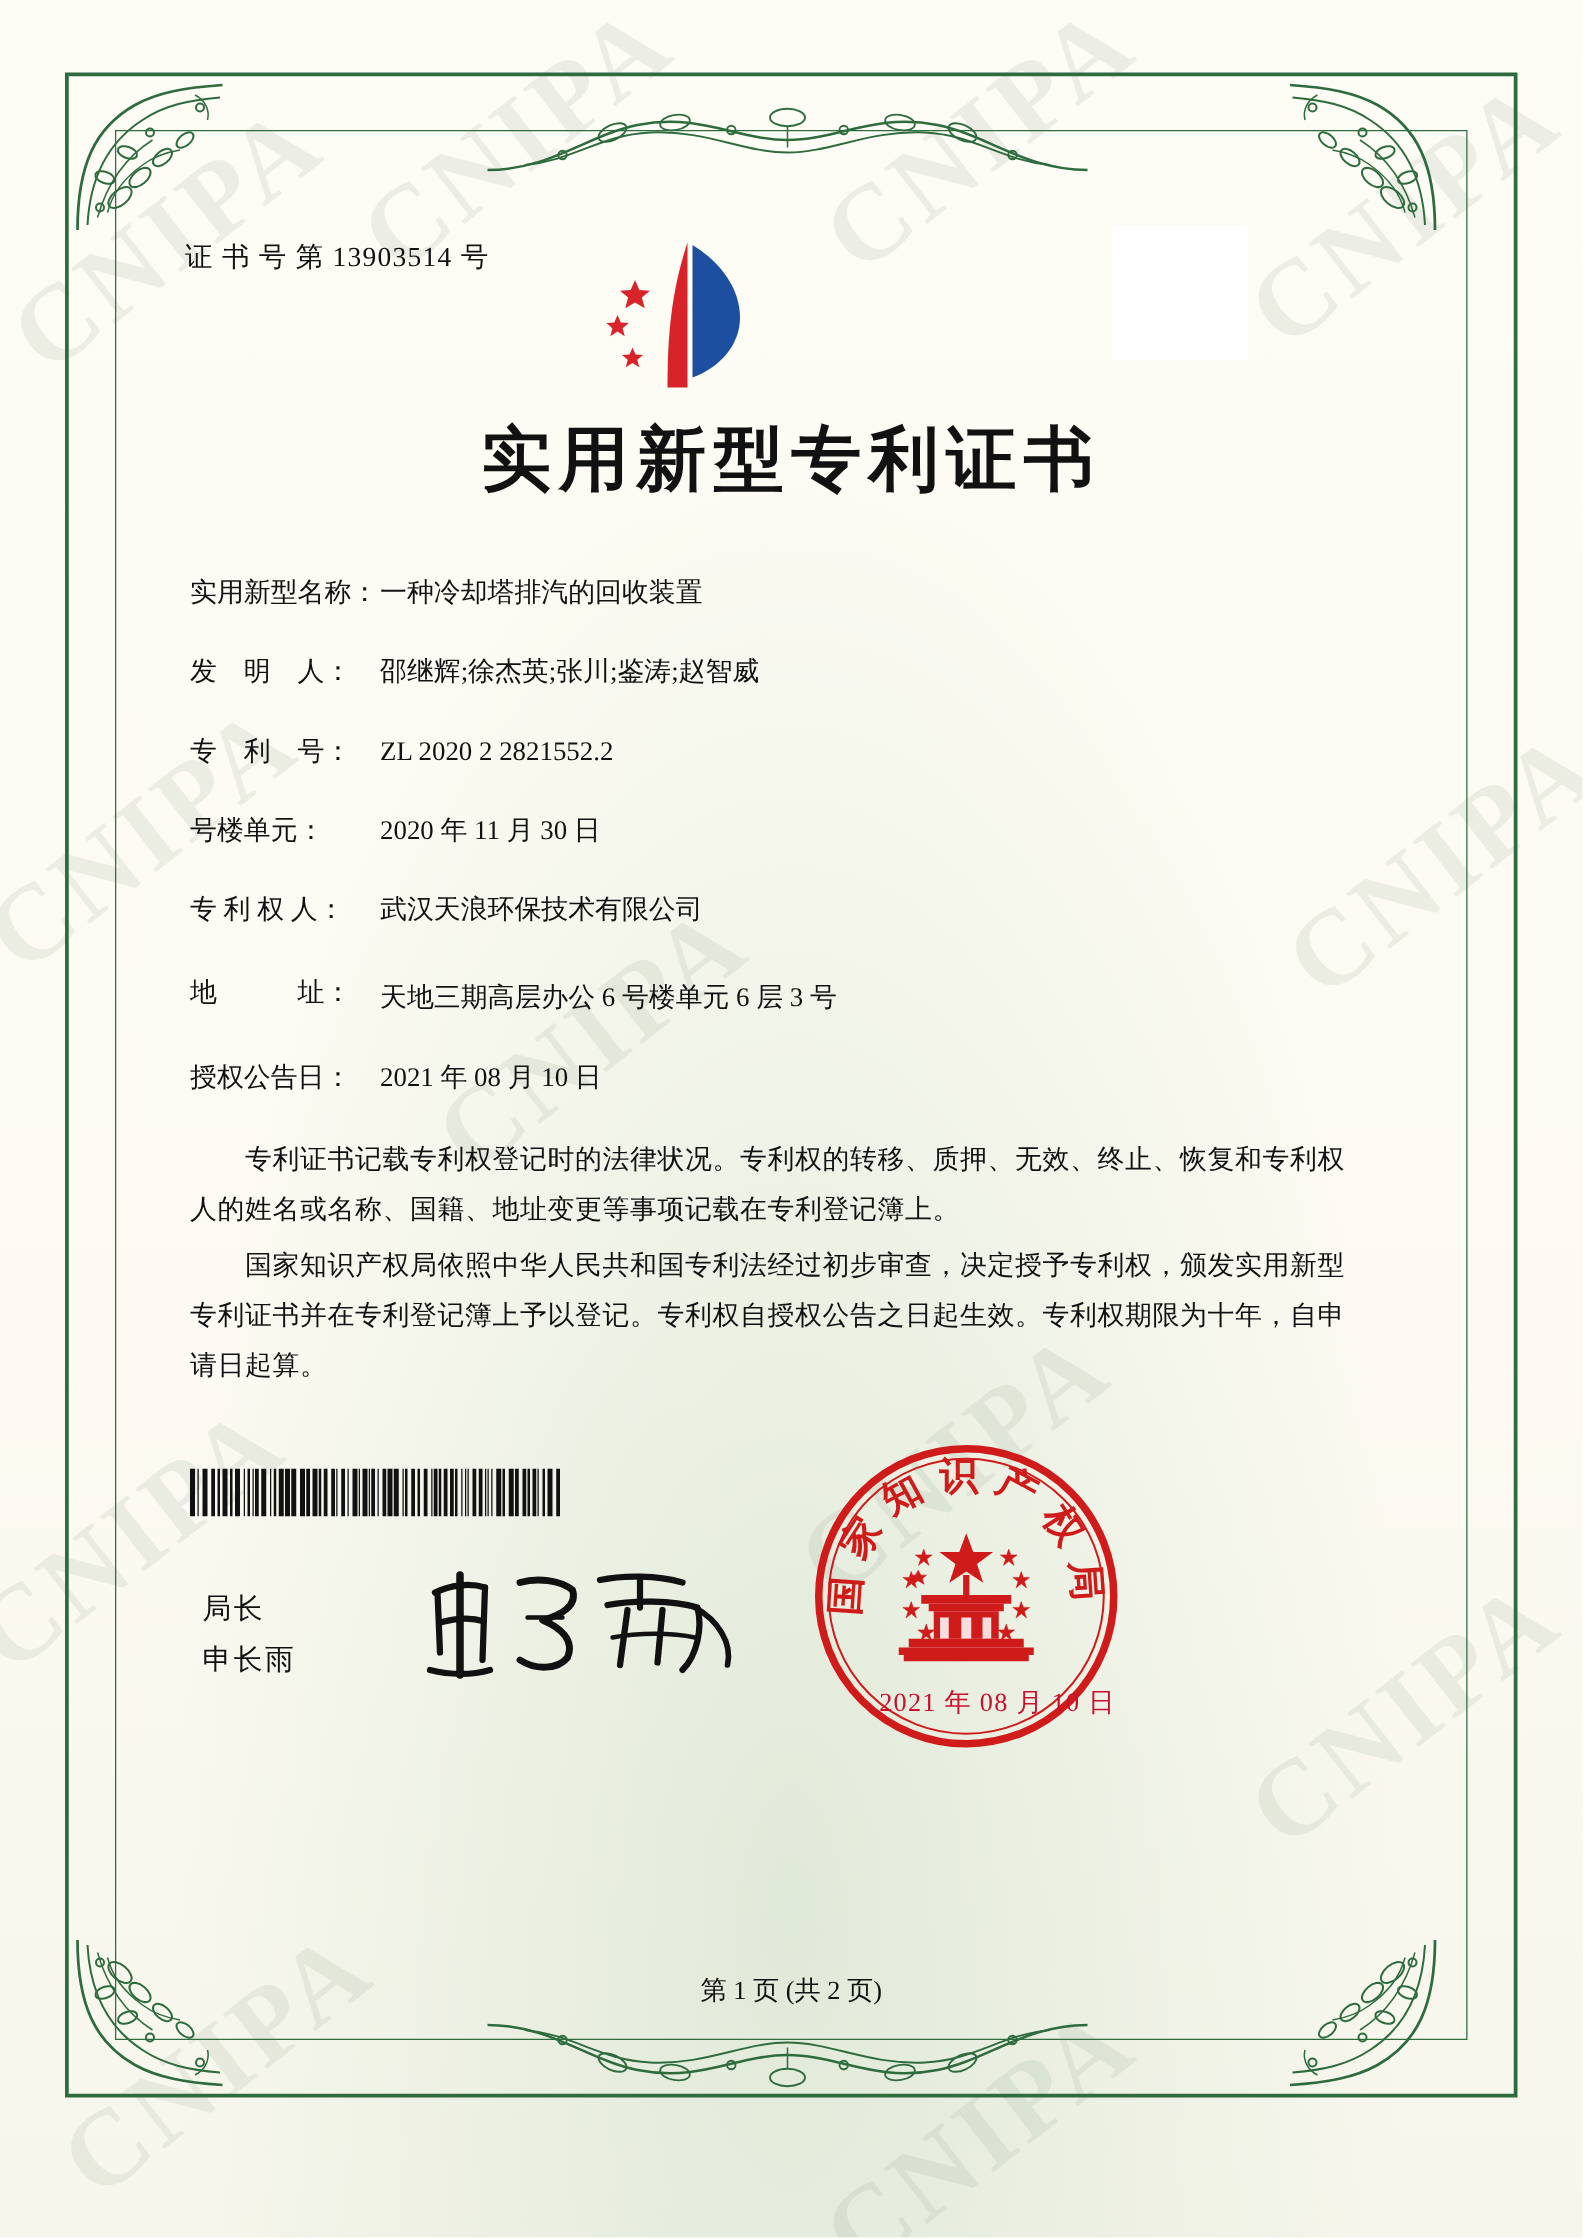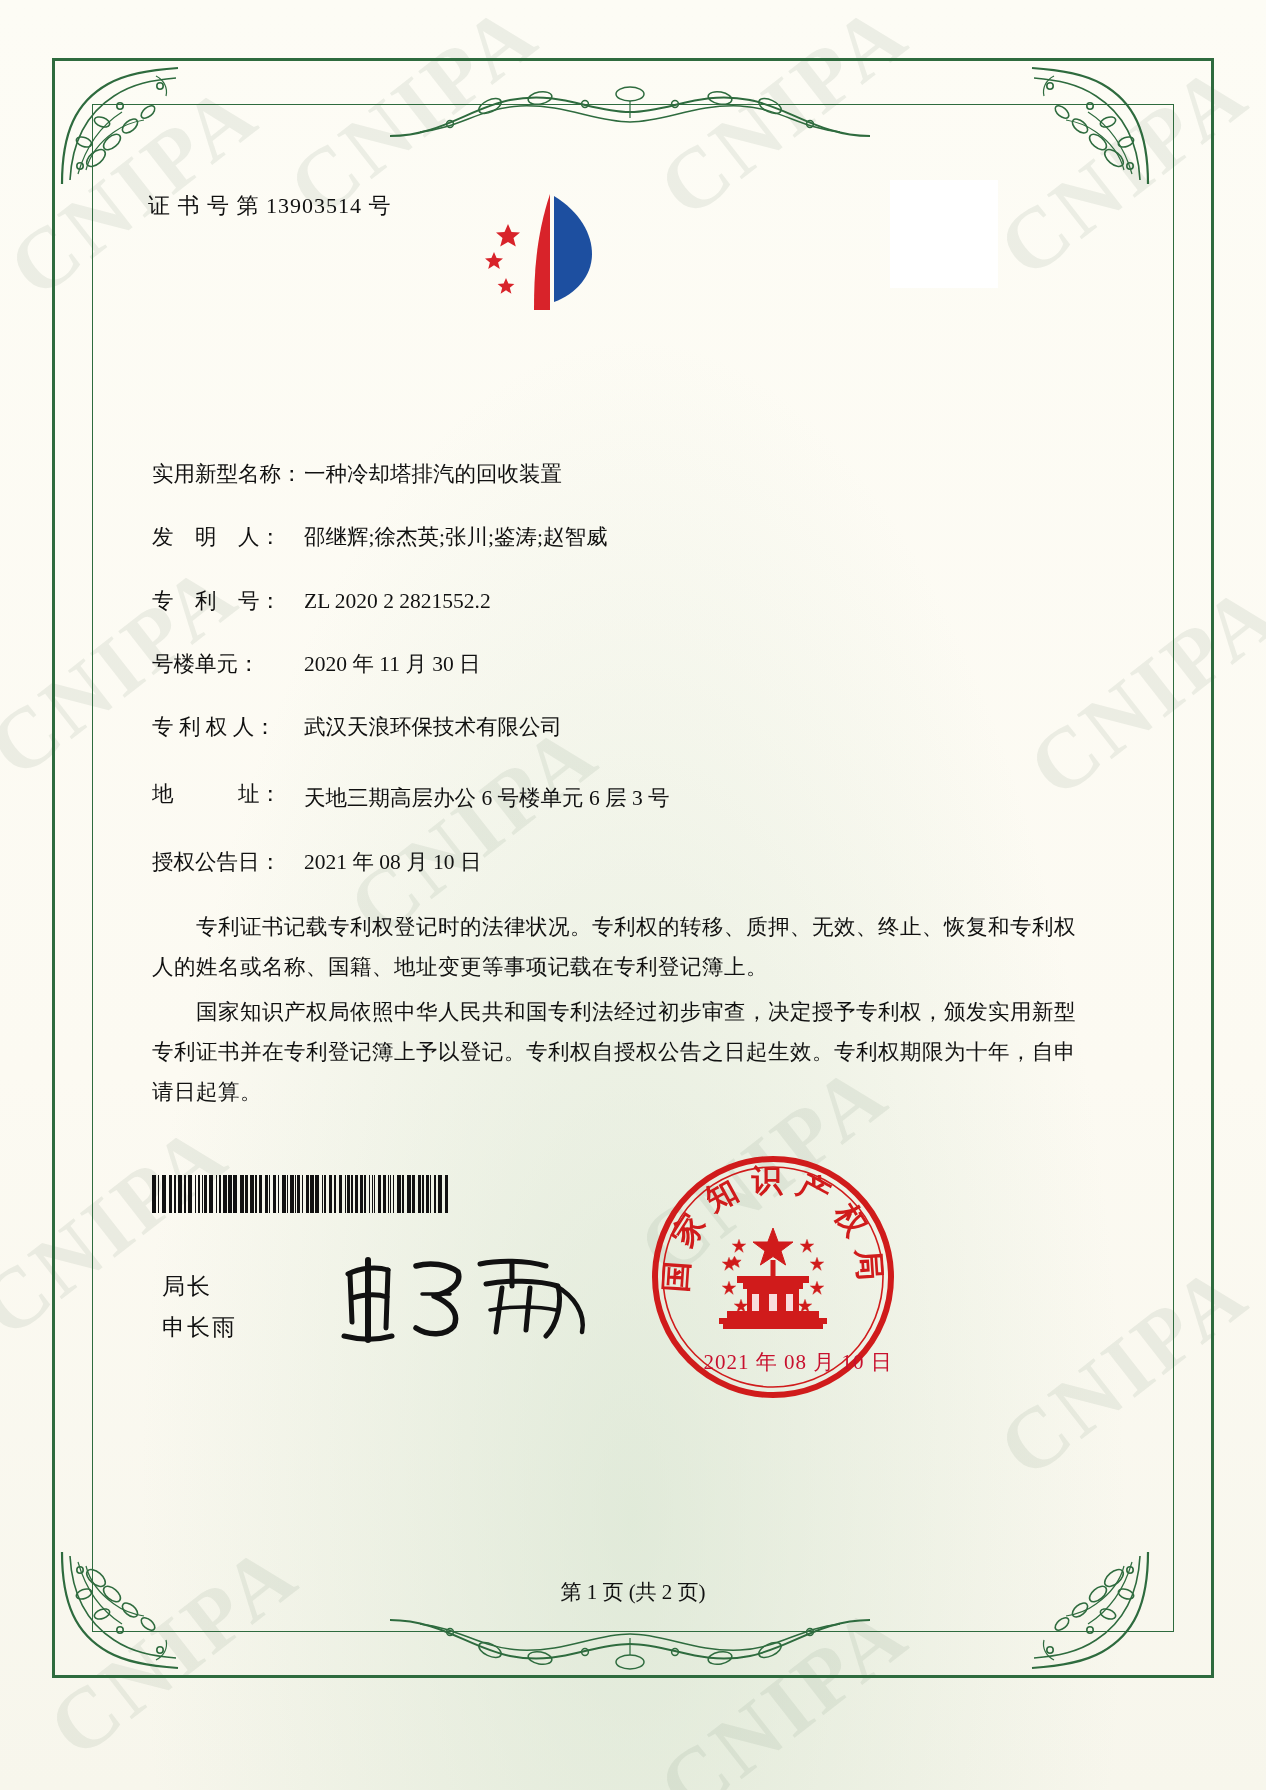--- a/index.html
+++ b/index.html
@@ -375,20 +375,21 @@
         <polygon points="26,70 28.6,76 35,76.4 30.1,80.5 31.8,87 26,83.2 20.2,87 21.9,80.5 17,76.4 23.4,76"></polygon>
         <polygon points="38,96 40.4,101.6 46.4,102 41.8,105.8 43.4,111.8 38,108.3 32.6,111.8 34.2,105.8 29.6,102 35.6,101.6"></polygon>
       </g>
     </svg>
   </div>
 
   <div class="qr">
     <div class="qrgrid" id="qrgrid"><i></i><i></i><i></i><i></i><i></i><i></i><i></i><i style="background: transparent;"></i><i style="background: transparent;"></i><i></i><i style="background: transparent;"></i><i></i><i style="background: transparent;"></i><i style="background: transparent;"></i><i></i><i></i><i></i><i style="background: transparent;"></i><i></i><i></i><i></i><i></i><i></i><i></i><i></i><i></i><i style="background: transparent;"></i><i style="background: transparent;"></i><i style="background: transparent;"></i><i style="background: transparent;"></i><i style="background: transparent;"></i><i></i><i style="background: transparent;"></i><i></i><i></i><i></i><i></i><i></i><i style="background: transparent;"></i><i style="background: transparent;"></i><i></i><i style="background: transparent;"></i><i style="background: transparent;"></i><i></i><i style="background: transparent;"></i><i style="background: transparent;"></i><i style="background: transparent;"></i><i style="background: transparent;"></i><i style="background: transparent;"></i><i></i><i></i><i style="background: transparent;"></i><i></i><i></i><i></i><i style="background: transparent;"></i><i></i><i style="background: transparent;"></i><i style="background: transparent;"></i><i style="background: transparent;"></i><i style="background: transparent;"></i><i></i><i></i><i style="background: transparent;"></i><i style="background: transparent;"></i><i style="background: transparent;"></i><i style="background: transparent;"></i><i style="background: transparent;"></i><i></i><i style="background: transparent;"></i><i></i><i></i><i></i><i style="background: transparent;"></i><i></i><i></i><i style="background: transparent;"></i><i></i><i></i><i></i><i style="background: transparent;"></i><i></i><i style="background: transparent;"></i><i></i><i style="background: transparent;"></i><i></i><i style="background: transparent;"></i><i></i><i></i><i style="background: transparent;"></i><i></i><i></i><i style="background: transparent;"></i><i></i><i style="background: transparent;"></i><i></i><i></i><i></i><i style="background: transparent;"></i><i></i><i></i><i style="background: transparent;"></i><i></i><i></i><i></i><i style="background: transparent;"></i><i></i><i style="background: transparent;"></i><i></i><i></i><i></i><i></i><i style="background: transparent;"></i><i style="background: transparent;"></i><i></i><i></i><i></i><i style="background: transparent;"></i><i></i><i style="background: transparent;"></i><i></i><i></i><i></i><i style="background: transparent;"></i><i></i><i></i><i style="background: transparent;"></i><i style="background: transparent;"></i><i style="background: transparent;"></i><i style="background: transparent;"></i><i style="background: transparent;"></i><i></i><i style="background: transparent;"></i><i></i><i style="background: transparent;"></i><i style="background: transparent;"></i><i></i><i style="background: transparent;"></i><i></i><i></i><i></i><i style="background: transparent;"></i><i style="background: transparent;"></i><i></i><i style="background: transparent;"></i><i style="background: transparent;"></i><i style="background: transparent;"></i><i style="background: transparent;"></i><i style="background: transparent;"></i><i></i><i></i><i></i><i></i><i></i><i></i><i></i><i></i><i style="background: transparent;"></i><i style="background: transparent;"></i><i style="background: transparent;"></i><i></i><i></i><i></i><i style="background: transparent;"></i><i style="background: transparent;"></i><i></i><i></i><i style="background: transparent;"></i><i></i><i></i><i></i><i></i><i></i><i></i><i></i><i style="background: transparent;"></i><i style="background: transparent;"></i><i style="background: transparent;"></i><i style="background: transparent;"></i><i style="background: transparent;"></i><i style="background: transparent;"></i><i style="background: transparent;"></i><i style="background: transparent;"></i><i style="background: transparent;"></i><i style="background: transparent;"></i><i style="background: transparent;"></i><i></i><i style="background: transparent;"></i><i style="background: transparent;"></i><i style="background: transparent;"></i><i></i><i></i><i style="background: transparent;"></i><i style="background: transparent;"></i><i style="background: transparent;"></i><i style="background: transparent;"></i><i style="background: transparent;"></i><i style="background: transparent;"></i><i style="background: transparent;"></i><i style="background: transparent;"></i><i style="background: transparent;"></i><i style="background: transparent;"></i><i style="background: transparent;"></i><i></i><i></i><i></i><i></i><i style="background: transparent;"></i><i style="background: transparent;"></i><i></i><i style="background: transparent;"></i><i></i><i></i><i style="background: transparent;"></i><i style="background: transparent;"></i><i style="background: transparent;"></i><i style="background: transparent;"></i><i style="background: transparent;"></i><i></i><i style="background: transparent;"></i><i style="background: transparent;"></i><i style="background: transparent;"></i><i style="background: transparent;"></i><i style="background: transparent;"></i><i></i><i></i><i style="background: transparent;"></i><i style="background: transparent;"></i><i></i><i style="background: transparent;"></i><i style="background: transparent;"></i><i style="background: transparent;"></i><i style="background: transparent;"></i><i style="background: transparent;"></i><i></i><i style="background: transparent;"></i><i></i><i style="background: transparent;"></i><i></i><i></i><i style="background: transparent;"></i><i></i><i></i><i></i><i></i><i></i><i style="background: transparent;"></i><i></i><i style="background: transparent;"></i><i style="background: transparent;"></i><i style="background: transparent;"></i><i></i><i style="background: transparent;"></i><i></i><i style="background: transparent;"></i><i style="background: transparent;"></i><i></i><i style="background: transparent;"></i><i style="background: transparent;"></i><i></i><i style="background: transparent;"></i><i></i><i></i><i style="background: transparent;"></i><i style="background: transparent;"></i><i></i><i style="background: transparent;"></i><i style="background: transparent;"></i><i></i><i></i><i></i><i style="background: transparent;"></i><i style="background: transparent;"></i><i style="background: transparent;"></i><i></i><i></i><i style="background: transparent;"></i><i style="background: transparent;"></i><i style="background: transparent;"></i><i style="background: transparent;"></i><i style="background: transparent;"></i><i style="background: transparent;"></i><i style="background: transparent;"></i><i style="background: transparent;"></i><i style="background: transparent;"></i><i></i><i style="background: transparent;"></i><i style="background: transparent;"></i><i style="background: transparent;"></i><i style="background: transparent;"></i><i style="background: transparent;"></i><i></i><i></i><i></i><i></i><i></i><i></i><i></i><i style="background: transparent;"></i><i style="background: transparent;"></i><i></i><i></i><i style="background: transparent;"></i><i style="background: transparent;"></i><i></i><i></i><i style="background: transparent;"></i><i></i><i></i><i></i><i style="background: transparent;"></i><i style="background: transparent;"></i><i></i><i style="background: transparent;"></i><i style="background: transparent;"></i><i></i><i></i><i></i><i></i><i style="background: transparent;"></i><i style="background: transparent;"></i><i style="background: transparent;"></i><i style="background: transparent;"></i><i style="background: transparent;"></i><i style="background: transparent;"></i><i></i><i></i><i style="background: transparent;"></i><i style="background: transparent;"></i><i style="background: transparent;"></i><i style="background: transparent;"></i><i style="background: transparent;"></i><i></i><i></i><i style="background: transparent;"></i><i style="background: transparent;"></i><i></i><i></i><i></i><i style="background: transparent;"></i><i></i><i style="background: transparent;"></i><i></i><i></i><i></i><i style="background: transparent;"></i><i style="background: transparent;"></i><i style="background: transparent;"></i><i style="background: transparent;"></i><i></i><i style="background: transparent;"></i><i style="background: transparent;"></i><i></i><i style="background: transparent;"></i><i style="background: transparent;"></i><i></i><i style="background: transparent;"></i><i></i><i></i><i style="background: transparent;"></i><i></i><i style="background: transparent;"></i><i></i><i style="background: transparent;"></i><i style="background: transparent;"></i><i style="background: transparent;"></i><i style="background: transparent;"></i><i></i><i></i><i></i><i></i><i></i><i style="background: transparent;"></i><i style="background: transparent;"></i><i style="background: transparent;"></i><i></i><i></i><i style="background: transparent;"></i><i style="background: transparent;"></i><i style="background: transparent;"></i><i style="background: transparent;"></i><i></i><i></i><i></i><i style="background: transparent;"></i><i></i><i style="background: transparent;"></i><i style="background: transparent;"></i><i style="background: transparent;"></i><i></i><i></i><i style="background: transparent;"></i><i style="background: transparent;"></i><i style="background: transparent;"></i><i></i><i style="background: transparent;"></i><i></i><i></i><i></i><i style="background: transparent;"></i><i style="background: transparent;"></i><i style="background: transparent;"></i><i></i><i style="background: transparent;"></i><i style="background: transparent;"></i><i></i><i style="background: transparent;"></i><i style="background: transparent;"></i><i></i><i style="background: transparent;"></i><i></i><i style="background: transparent;"></i><i></i><i></i><i></i><i style="background: transparent;"></i><i></i><i></i><i style="background: transparent;"></i><i style="background: transparent;"></i><i></i><i style="background: transparent;"></i><i style="background: transparent;"></i><i></i><i></i><i style="background: transparent;"></i><i style="background: transparent;"></i><i style="background: transparent;"></i><i style="background: transparent;"></i><i style="background: transparent;"></i><i style="background: transparent;"></i><i style="background: transparent;"></i><i style="background: transparent;"></i><i></i><i style="background: transparent;"></i><i></i><i></i><i></i><i></i><i></i><i style="background: transparent;"></i><i style="background: transparent;"></i><i style="background: transparent;"></i><i style="background: transparent;"></i><i style="background: transparent;"></i><i></i><i style="background: transparent;"></i><i></i><i style="background: transparent;"></i><i></i><i></i><i></i><i></i><i></i><i></i><i></i><i></i><i style="background: transparent;"></i><i style="background: transparent;"></i><i></i><i style="background: transparent;"></i><i></i><i style="background: transparent;"></i><i></i><i></i><i style="background: transparent;"></i><i></i><i></i><i></i><i style="background: transparent;"></i><i style="background: transparent;"></i><i style="background: transparent;"></i><i></i><i style="background: transparent;"></i><i style="background: transparent;"></i><i></i><i style="background: transparent;"></i><i style="background: transparent;"></i><i style="background: transparent;"></i><i style="background: transparent;"></i><i style="background: transparent;"></i><i></i><i style="background: transparent;"></i><i style="background: transparent;"></i><i style="background: transparent;"></i><i></i><i></i><i></i><i></i><i></i><i style="background: transparent;"></i><i style="background: transparent;"></i><i style="background: transparent;"></i><i style="background: transparent;"></i><i style="background: transparent;"></i><i style="background: transparent;"></i><i style="background: transparent;"></i><i></i><i style="background: transparent;"></i><i style="background: transparent;"></i><i></i><i style="background: transparent;"></i><i></i><i></i><i></i><i style="background: transparent;"></i><i></i><i style="background: transparent;"></i><i></i><i style="background: transparent;"></i><i style="background: transparent;"></i><i style="background: transparent;"></i><i></i><i style="background: transparent;"></i><i style="background: transparent;"></i><i style="background: transparent;"></i><i></i><i style="background: transparent;"></i><i></i><i></i><i style="background: transparent;"></i><i></i><i></i><i></i><i></i><i></i><i style="background: transparent;"></i><i></i><i></i><i></i><i style="background: transparent;"></i><i></i><i style="background: transparent;"></i><i></i><i style="background: transparent;"></i><i></i><i></i><i></i><i style="background: transparent;"></i><i></i><i style="background: transparent;"></i><i></i><i style="background: transparent;"></i><i style="background: transparent;"></i><i></i><i style="background: transparent;"></i><i style="background: transparent;"></i><i style="background: transparent;"></i><i></i><i></i><i></i><i style="background: transparent;"></i><i></i><i></i><i></i><i style="background: transparent;"></i><i></i><i style="background: transparent;"></i><i></i><i style="background: transparent;"></i><i></i><i></i><i style="background: transparent;"></i><i></i><i></i><i></i><i style="background: transparent;"></i><i style="background: transparent;"></i><i></i><i></i><i style="background: transparent;"></i><i></i><i style="background: transparent;"></i><i style="background: transparent;"></i><i style="background: transparent;"></i><i></i><i style="background: transparent;"></i><i style="background: transparent;"></i><i style="background: transparent;"></i><i style="background: transparent;"></i><i style="background: transparent;"></i><i></i><i style="background: transparent;"></i><i style="background: transparent;"></i><i></i><i></i><i></i><i></i><i style="background: transparent;"></i><i style="background: transparent;"></i><i></i><i style="background: transparent;"></i><i></i><i style="background: transparent;"></i><i></i><i></i><i></i><i style="background: transparent;"></i><i></i><i></i><i></i><i></i><i></i><i></i><i></i><i></i><i></i><i style="background: transparent;"></i><i style="background: transparent;"></i><i style="background: transparent;"></i><i style="background: transparent;"></i><i style="background: transparent;"></i><i style="background: transparent;"></i><i style="background: transparent;"></i><i></i><i></i><i></i><i style="background: transparent;"></i><i style="background: transparent;"></i><i></i><i></i><i></i><i></i><i style="background: transparent;"></i><i></i></div>
   </div>
 
+  <div class="title">实用新型专利证书</div>
 
   <div class="fields">
     <div class="row">
       <div class="lbl">实用新型名称：</div>
       <div class="val">一种冷却塔排汽的回收装置</div>
     </div>
     <div class="row">
       <div class="lbl">发　明　人：</div>
       <div class="val">邵继辉;徐杰英;张川;鉴涛;赵智威</div>
     </div>

